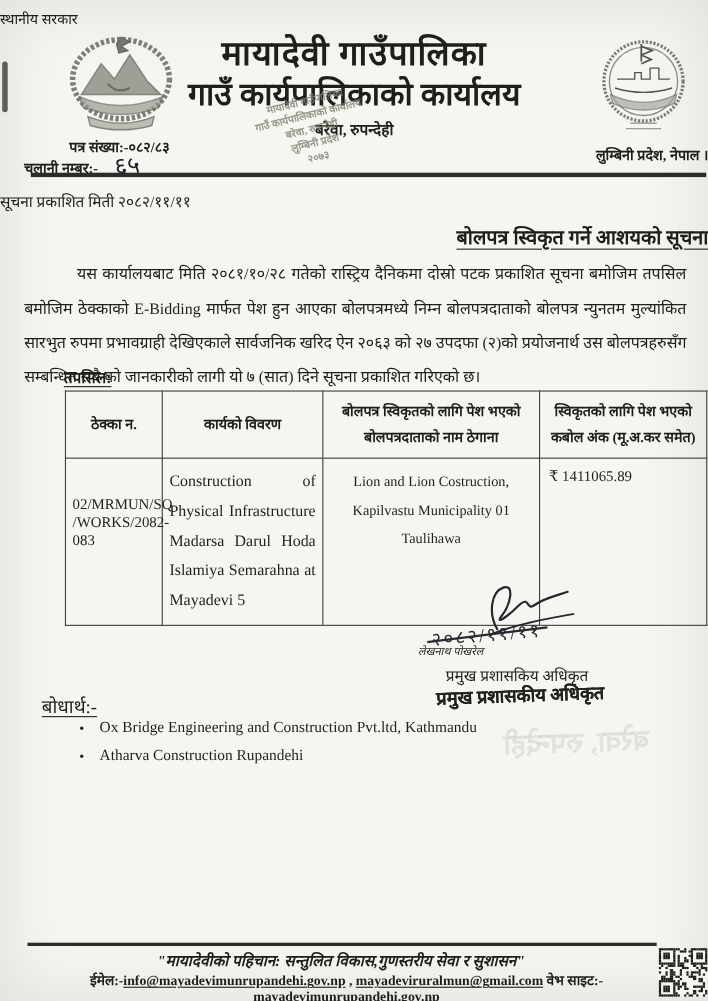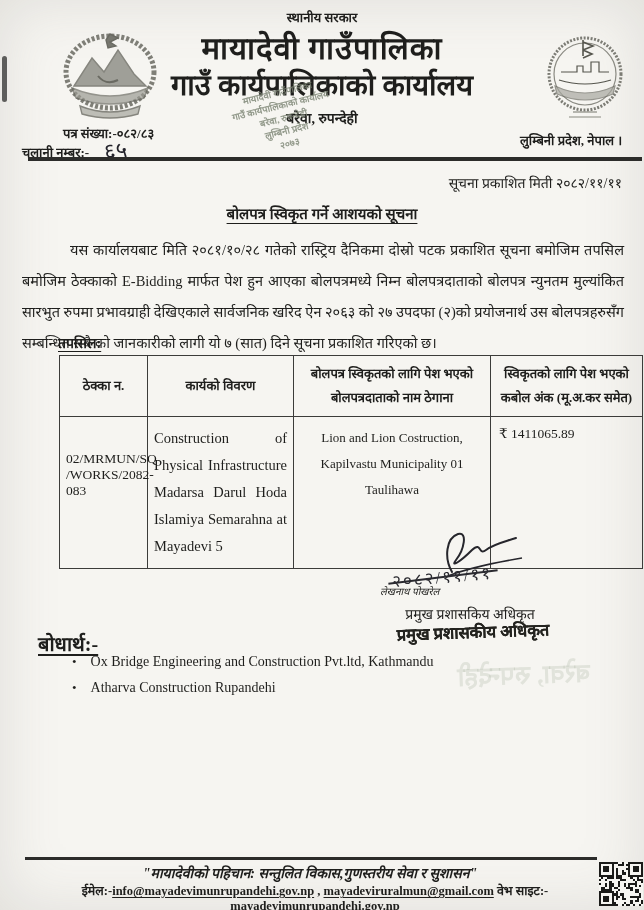--- a/index.html
+++ b/index.html
@@ -6,38 +6,38 @@
   html,body { width:644px; }
   body { font-family:"Liberation Serif","DejaVu Serif",serif; background:#e8e7e3; }
   .paper {
     position:relative; width:644px; height:910px; margin:0 auto;
     background:#f6f5f1; color:#1e1e1c; overflow:hidden;
     box-shadow:inset 0 0 60px rgba(120,118,110,0.18);
   }
   .abs { position:absolute; }
 
   
-  .top-label { top:8px; left:0; width:644px; font-size:13px; font-weight:bold; text-align:center; }
+  .top-label { top:8px; left:0; width:644px; font-size:13px; font-weight:normal; }
   .org-name { top:26px; left:0; width:644px; font-size:31px; font-weight:bold; text-align:center; letter-spacing:1px; }
   .office-name { top:64px; left:0; width:644px; font-size:29px; font-weight:bold; text-align:center; }
   .address-line { top:108px; left:0; width:644px; font-size:14px; font-weight:bold; text-align:center; }
-  .province { top:131px; left:520px; width:124px; font-size:13px; font-weight:bold; text-align:left; }
+  .province { top:131px; left:520px; width:124px; font-size:13px; font-weight:bold; text-align:right; }
   .ref-no { top:124px; left:22px; font-size:13px; font-weight:bold;margin-left:41px; }
   .dispatch { top:143px; left:22px; font-size:13px; font-weight:bold; }
   .dispatch-val { top:134px; left:104px; font-size:22px; font-family:cursive; transform:rotate(-6deg); color:#23232b; }
 
   .edge-smudge { top:56px; left:2px; width:5px; height:46px; background:#3a3a38; border-radius:3px; opacity:.8; }
 
   .center-stamp { top:86px; left:212px; width:150px; height:92px; transform:rotate(-14deg); color:#7b8473; opacity:.8; text-align:center; font-size:9.5px; line-height:13px; font-weight:bold; }
   .center-stamp div { white-space:nowrap; }
 
   .rule-top { top:157px; left:28px; width:614px; height:4px; border-top:3px solid #2c2c2a; border-bottom:1px solid #2c2c2a; }
 
-  .pub-date { top:173px; left:0; width:622px; font-size:14px; text-align:right; }
-  .notice-title { top:203px; left:0; width:644px; text-align:center; font-size:15px; font-weight:bold; }
+  .pub-date { top:173px; left:0; width:622px; font-size:14px; text-align:left; }
+  .notice-title { top:203px; left:0; width:644px; text-align:right; font-size:18px; font-weight:bold; }
   .notice-title span { text-decoration:underline; text-underline-offset:4px; }
   .body-par { top:235px; left:22px; width:602px; font-size:14.5px; line-height:31px; text-align:justify; text-indent:48px; }
   .tapsil { top:333px; left:58px; font-size:14px; font-weight:bold; text-decoration:underline; text-underline-offset:3px; }
 
   
   table.main { position:absolute; top:355px; left:59px; width:583px; border-collapse:collapse; table-layout:fixed; }
   table.main td, table.main th { border:1.5px solid #3c3c3a; vertical-align:top; font-weight:normal; }
   table.main th { font-size:13px; font-weight:bold; text-align:center; padding:6px 4px; line-height:24px; vertical-align:middle; }
   .c1 { width:88px; } .c2 { width:146px; } .c3 { width:197px; } .c4 { width:152px; }
   td.cell1 { font-size:13.5px; padding:34px 4px 8px 6px; line-height:16px; font-family:"Liberation Serif",serif; }
@@ -47,21 +47,21 @@
 
   
   .sig-svg { top:528px; left:438px; }
   .sig-date { top:565px; left:392px; font-size:17px; font-family:cursive; transform:rotate(-5deg); color:#2a2a30; letter-spacing:2px; }
   .sig-strike { top:576px; left:388px; width:110px; height:2px; background:#2a2a30; transform:rotate(-7deg); }
   .sig-name { top:584px; left:380px; width:180px; text-align:left; font-size:10px;font-style:italic; }
   .sig-desig { top:604px; left:370px; width:200px; text-align:center; font-size:14px; }
   .sig-stamp { top:620px; left:368px; width:210px; text-align:center; font-size:16.5px; font-weight:bold; color:#23231f; transform:rotate(-2deg); text-shadow:0 0 .6px #23231f; }
 
   
-  .cc-label { top:630px; left:38px; font-size:20px; font-weight:bold; text-decoration:underline; text-underline-offset:3px; }
+  .cc-label { top:630px; left:38px; font-size:17px; font-weight:normal; text-decoration:underline; text-underline-offset:3px; }
   .cc-list { top:649px; left:72px; width:420px; font-family:"Liberation Serif",serif; }
   .cc-item { font-size:14px; line-height:26px; display:flex; gap:14px; }
   .cc-bullet { font-size:13px; }
 
   .ghost { top:658px; left:330px; width:260px; font-size:26px; font-weight:bold; color:rgba(150,165,140,0.22); transform:scaleX(-1) rotate(2deg); white-space:nowrap; }
 
   
   .rule-bottom { top:857px; left:25px; width:572px; height:3px; background:#2c2c2a; }
   .slogan { top:863px; left:0; width:620px; text-align:center; font-size:14px; font-weight:bold; font-style:italic; }
   .contact { top:882px; left:0; width:630px; text-align:center; font-size:12.5px; font-weight:bold; }

